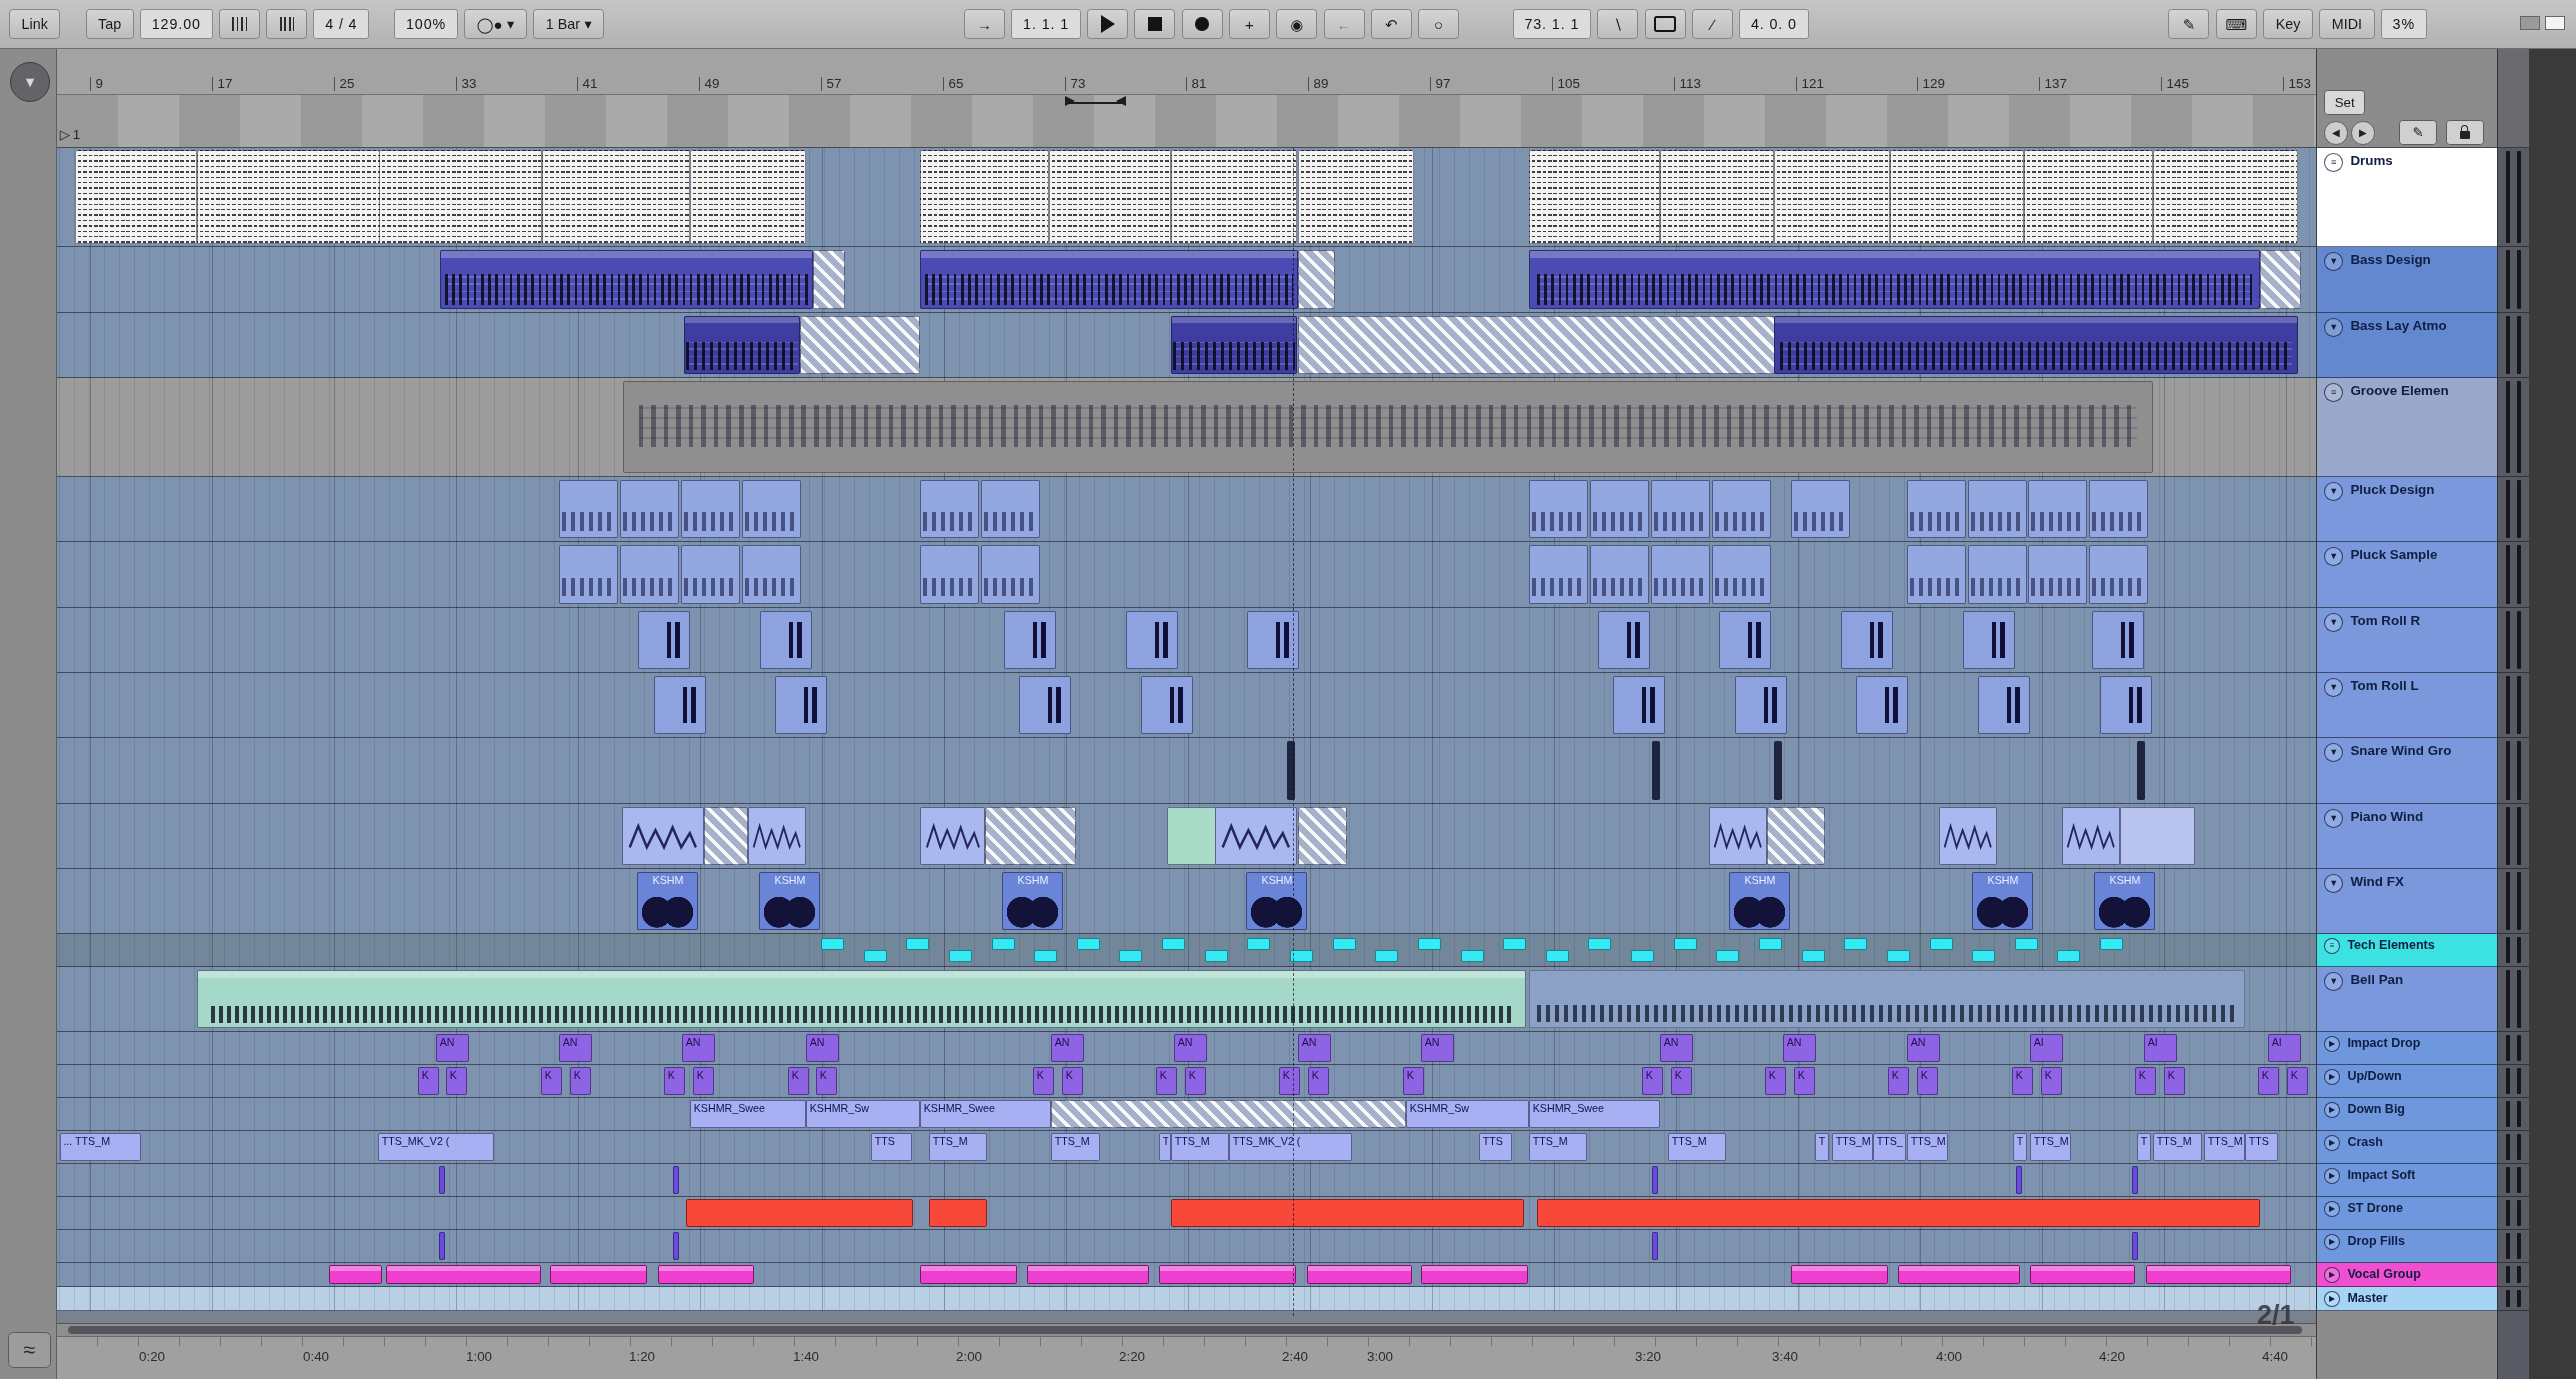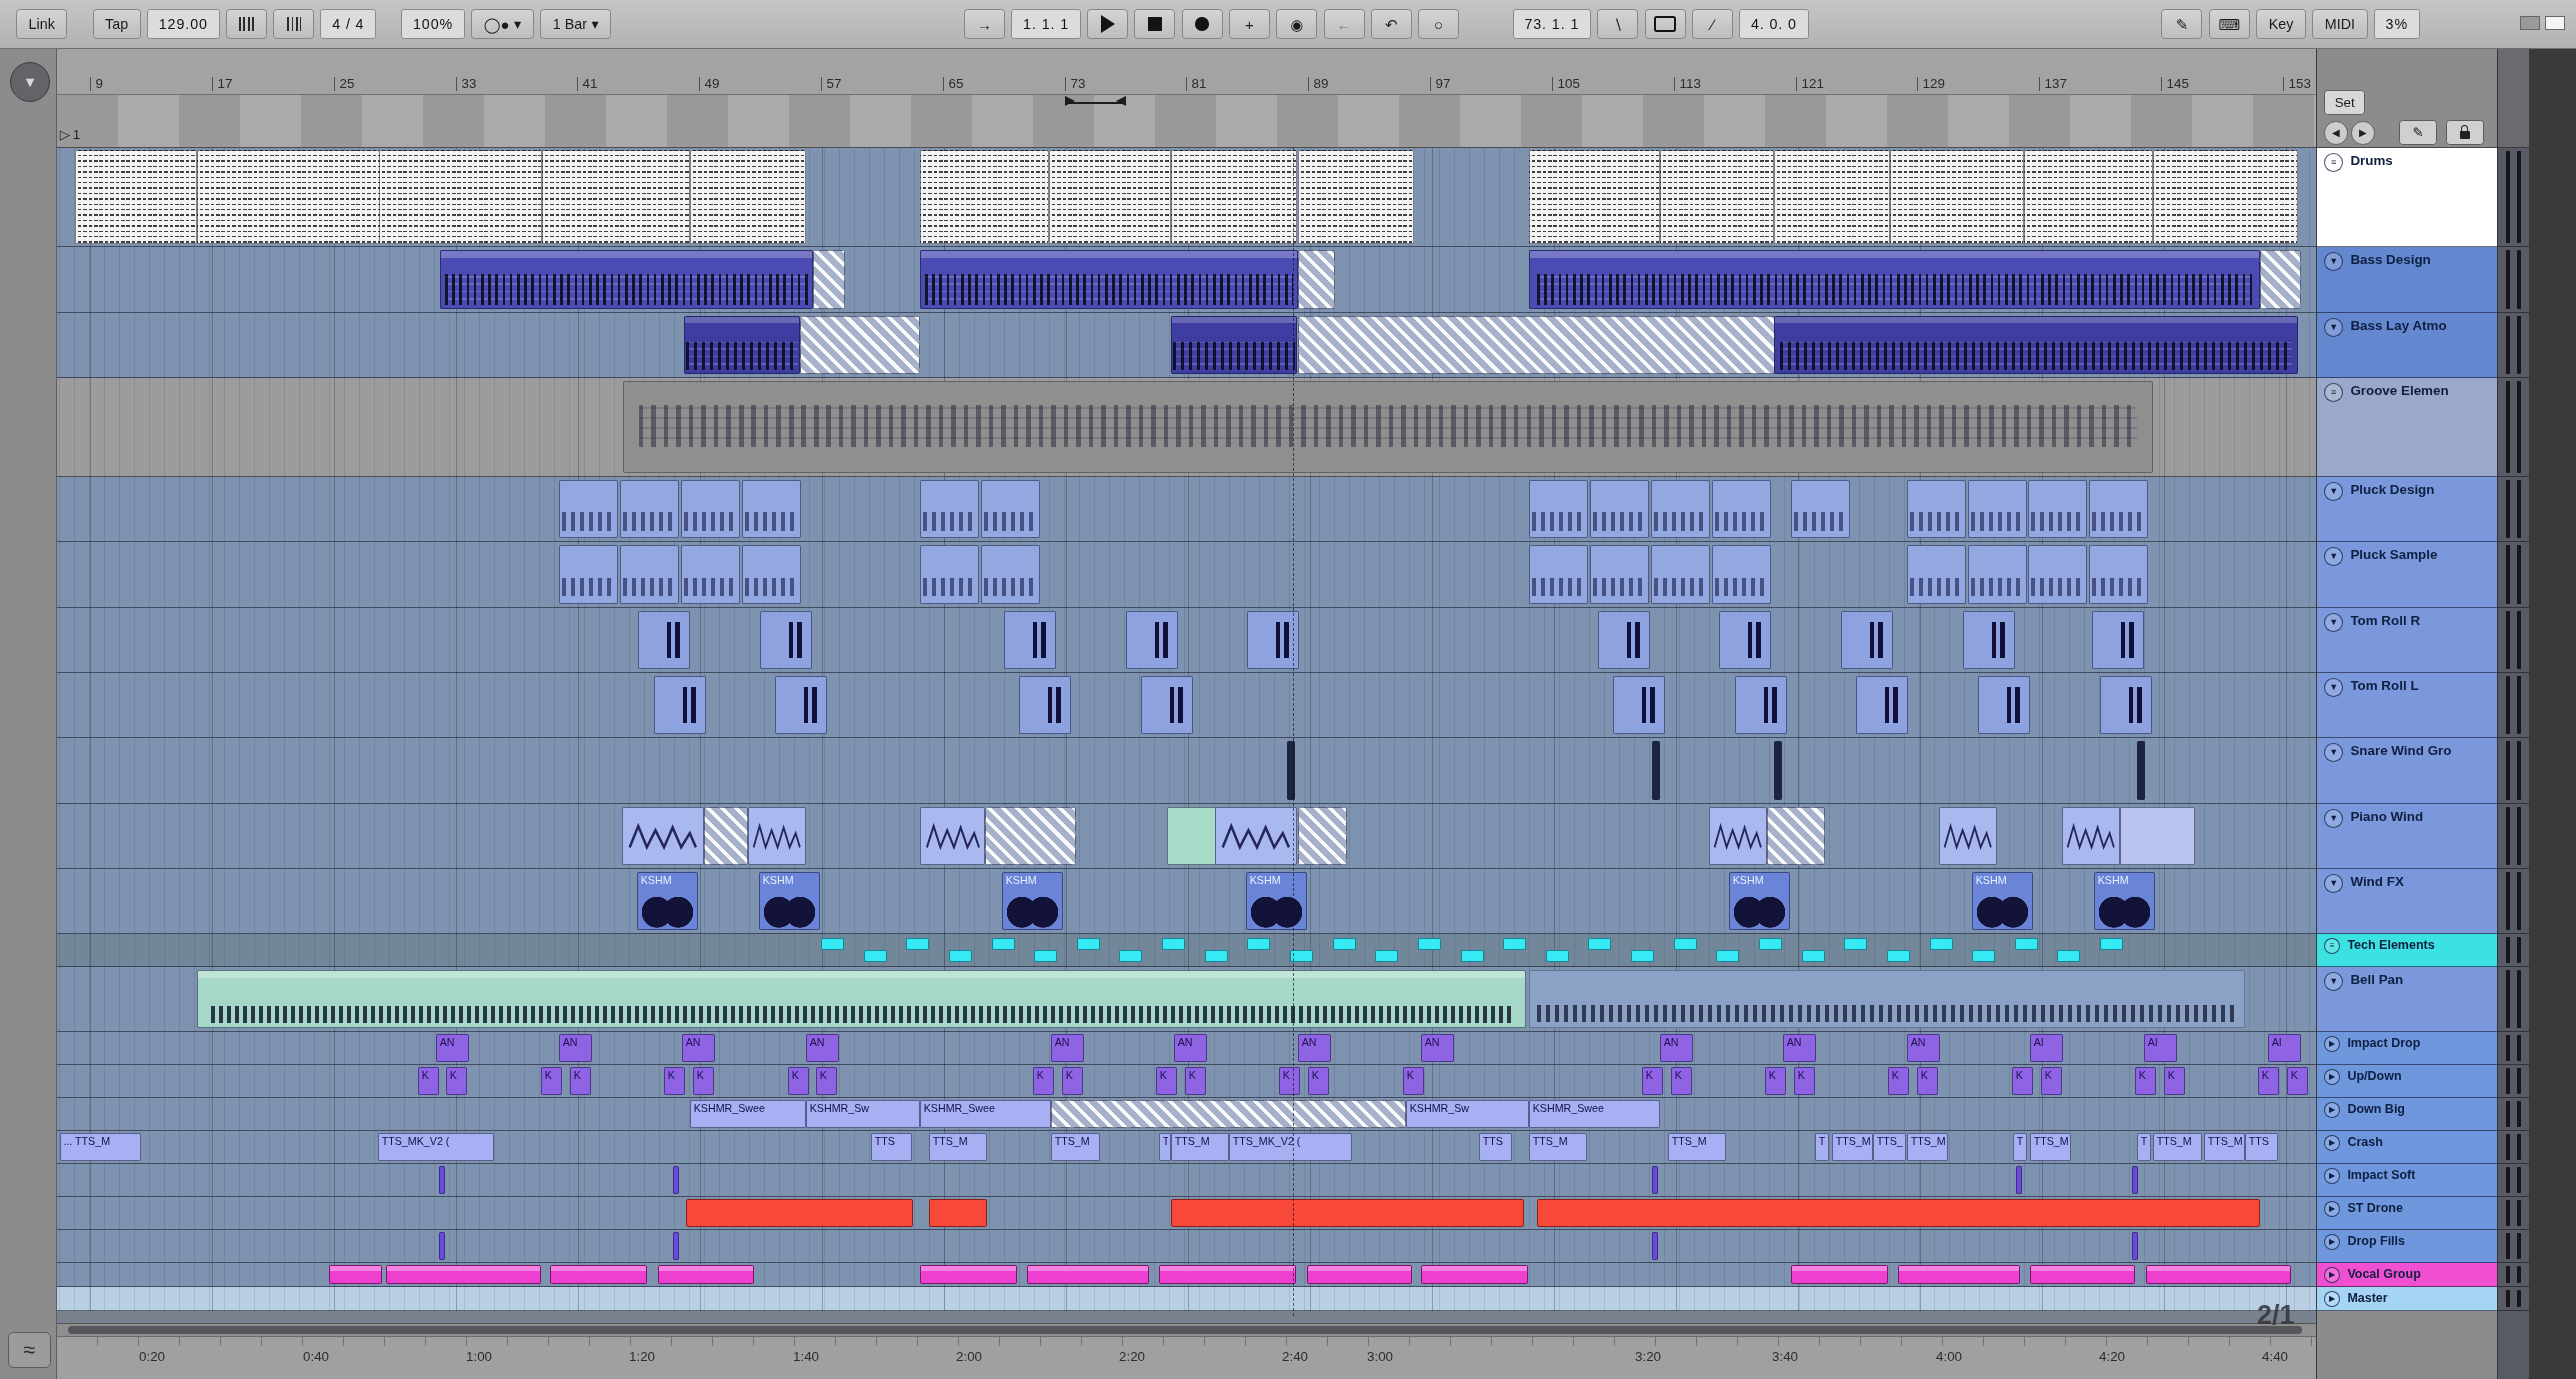--- a/index.html
+++ b/index.html
@@ -1,20 +1,20 @@
 <!DOCTYPE html>
 <html style="font-size:14.3px"><head>
 <meta charset="utf-8">
 <style>
   html,body{margin:0;padding:0;background:#1e1e1e;}
   body{font-family:"Liberation Sans",sans-serif;-webkit-font-smoothing:antialiased;}
   .app{position:relative;width:2576px;height:1379px;background:#3a3a3a;overflow:hidden;user-select:none;}
 
   
-  .toolbar{position:relative;height:49px;background:linear-gradient(#c6c6c6,#b2b2b2);border-bottom:0.9px solid #6f6f6f;display:flex;align-items:center;box-sizing:border-box;padding:0 16px;gap:6.3px;}
+  .toolbar{position:relative;height:49px;background:linear-gradient(#c6c6c6,#b2b2b2);border-bottom:0.9px solid #6f6f6f;display:flex;align-items:center;box-sizing:border-box;padding:0 9px;gap:6.3px;}
   .tbtn{height:30px;padding:0 11.6px;display:flex;align-items:center;gap:4.5px;border:0.9px solid #868686;border-radius:3.6px;background:linear-gradient(#d4d4d4,#bdbdbd);color:#1b1b1b;font-size:14.3px;box-sizing:border-box;white-space:nowrap;}
   .vbox{height:30px;padding:0 10.7px;display:flex;align-items:center;border:0.9px solid #8a8a8a;border-radius:2.7px;background:#dcdcdc;color:#141414;font-size:14.3px;letter-spacing:0.9px;box-sizing:border-box;white-space:nowrap;}
   .tico{width:41px;justify-content:center;padding:0;}
   .glyph{font-size:15px;line-height:1;}
   .play-shape{width:0;height:0;border-left:14.3px solid #141414;border-top:9px solid transparent;border-bottom:9px solid transparent;}
   .stop-shape{width:13.4px;height:13.4px;background:#141414;}
   .rec-shape{width:13.4px;height:13.4px;border-radius:50%;background:#141414;}
   .stripe-icon{width:14.3px;height:14.3px;background:repeating-linear-gradient(90deg,#2a2a2a 0 1.8px,transparent 1.8px 4.5px);}
   .loop-shape{width:18px;height:11.6px;border:2.2px solid #141414;border-radius:2.7px;}
   .tb-spacer{flex:1 1 auto;}
@@ -433,21 +433,21 @@
                 <path d="M3 20 L10 5 L17 20 L24 8 L31 20 L38 6 L45 20 L52 10 L57 20" fill="none" stroke="#26265e" stroke-width="2"></path>
               </svg>
             </div>
             <div class="clip k-wave" style="left: 2005px; width: 58px;">
               <svg class="wave-svg" viewBox="0 0 60 24" preserveAspectRatio="none">
                 <path d="M3 20 L10 5 L17 20 L24 8 L31 20 L38 6 L45 20 L52 10 L57 20" fill="none" stroke="#26265e" stroke-width="2"></path>
               </svg>
             </div>
             <div class="clip k-plain" style="left: 2063px; width: 75px; background: rgb(184, 196, 238);"></div>
           </div>
-          <div class="lane" style="height: 65px; background-color: rgb(126, 147, 176);">
+          <div class="lane" style="height: 65px; background-color: rgb(126, 147, 176); text-align: center;">
             <div class="clip k-blob" style="left: 580px; width: 61px;">
               <div class="clip-label">KSHM</div>
             </div>
             <div class="clip k-blob" style="left: 702px; width: 61px;">
               <div class="clip-label">KSHM</div>
             </div>
             <div class="clip k-blob" style="left: 945px; width: 61px;">
               <div class="clip-label">KSHM</div>
             </div>
             <div class="clip k-blob" style="left: 1189px; width: 61px;">

